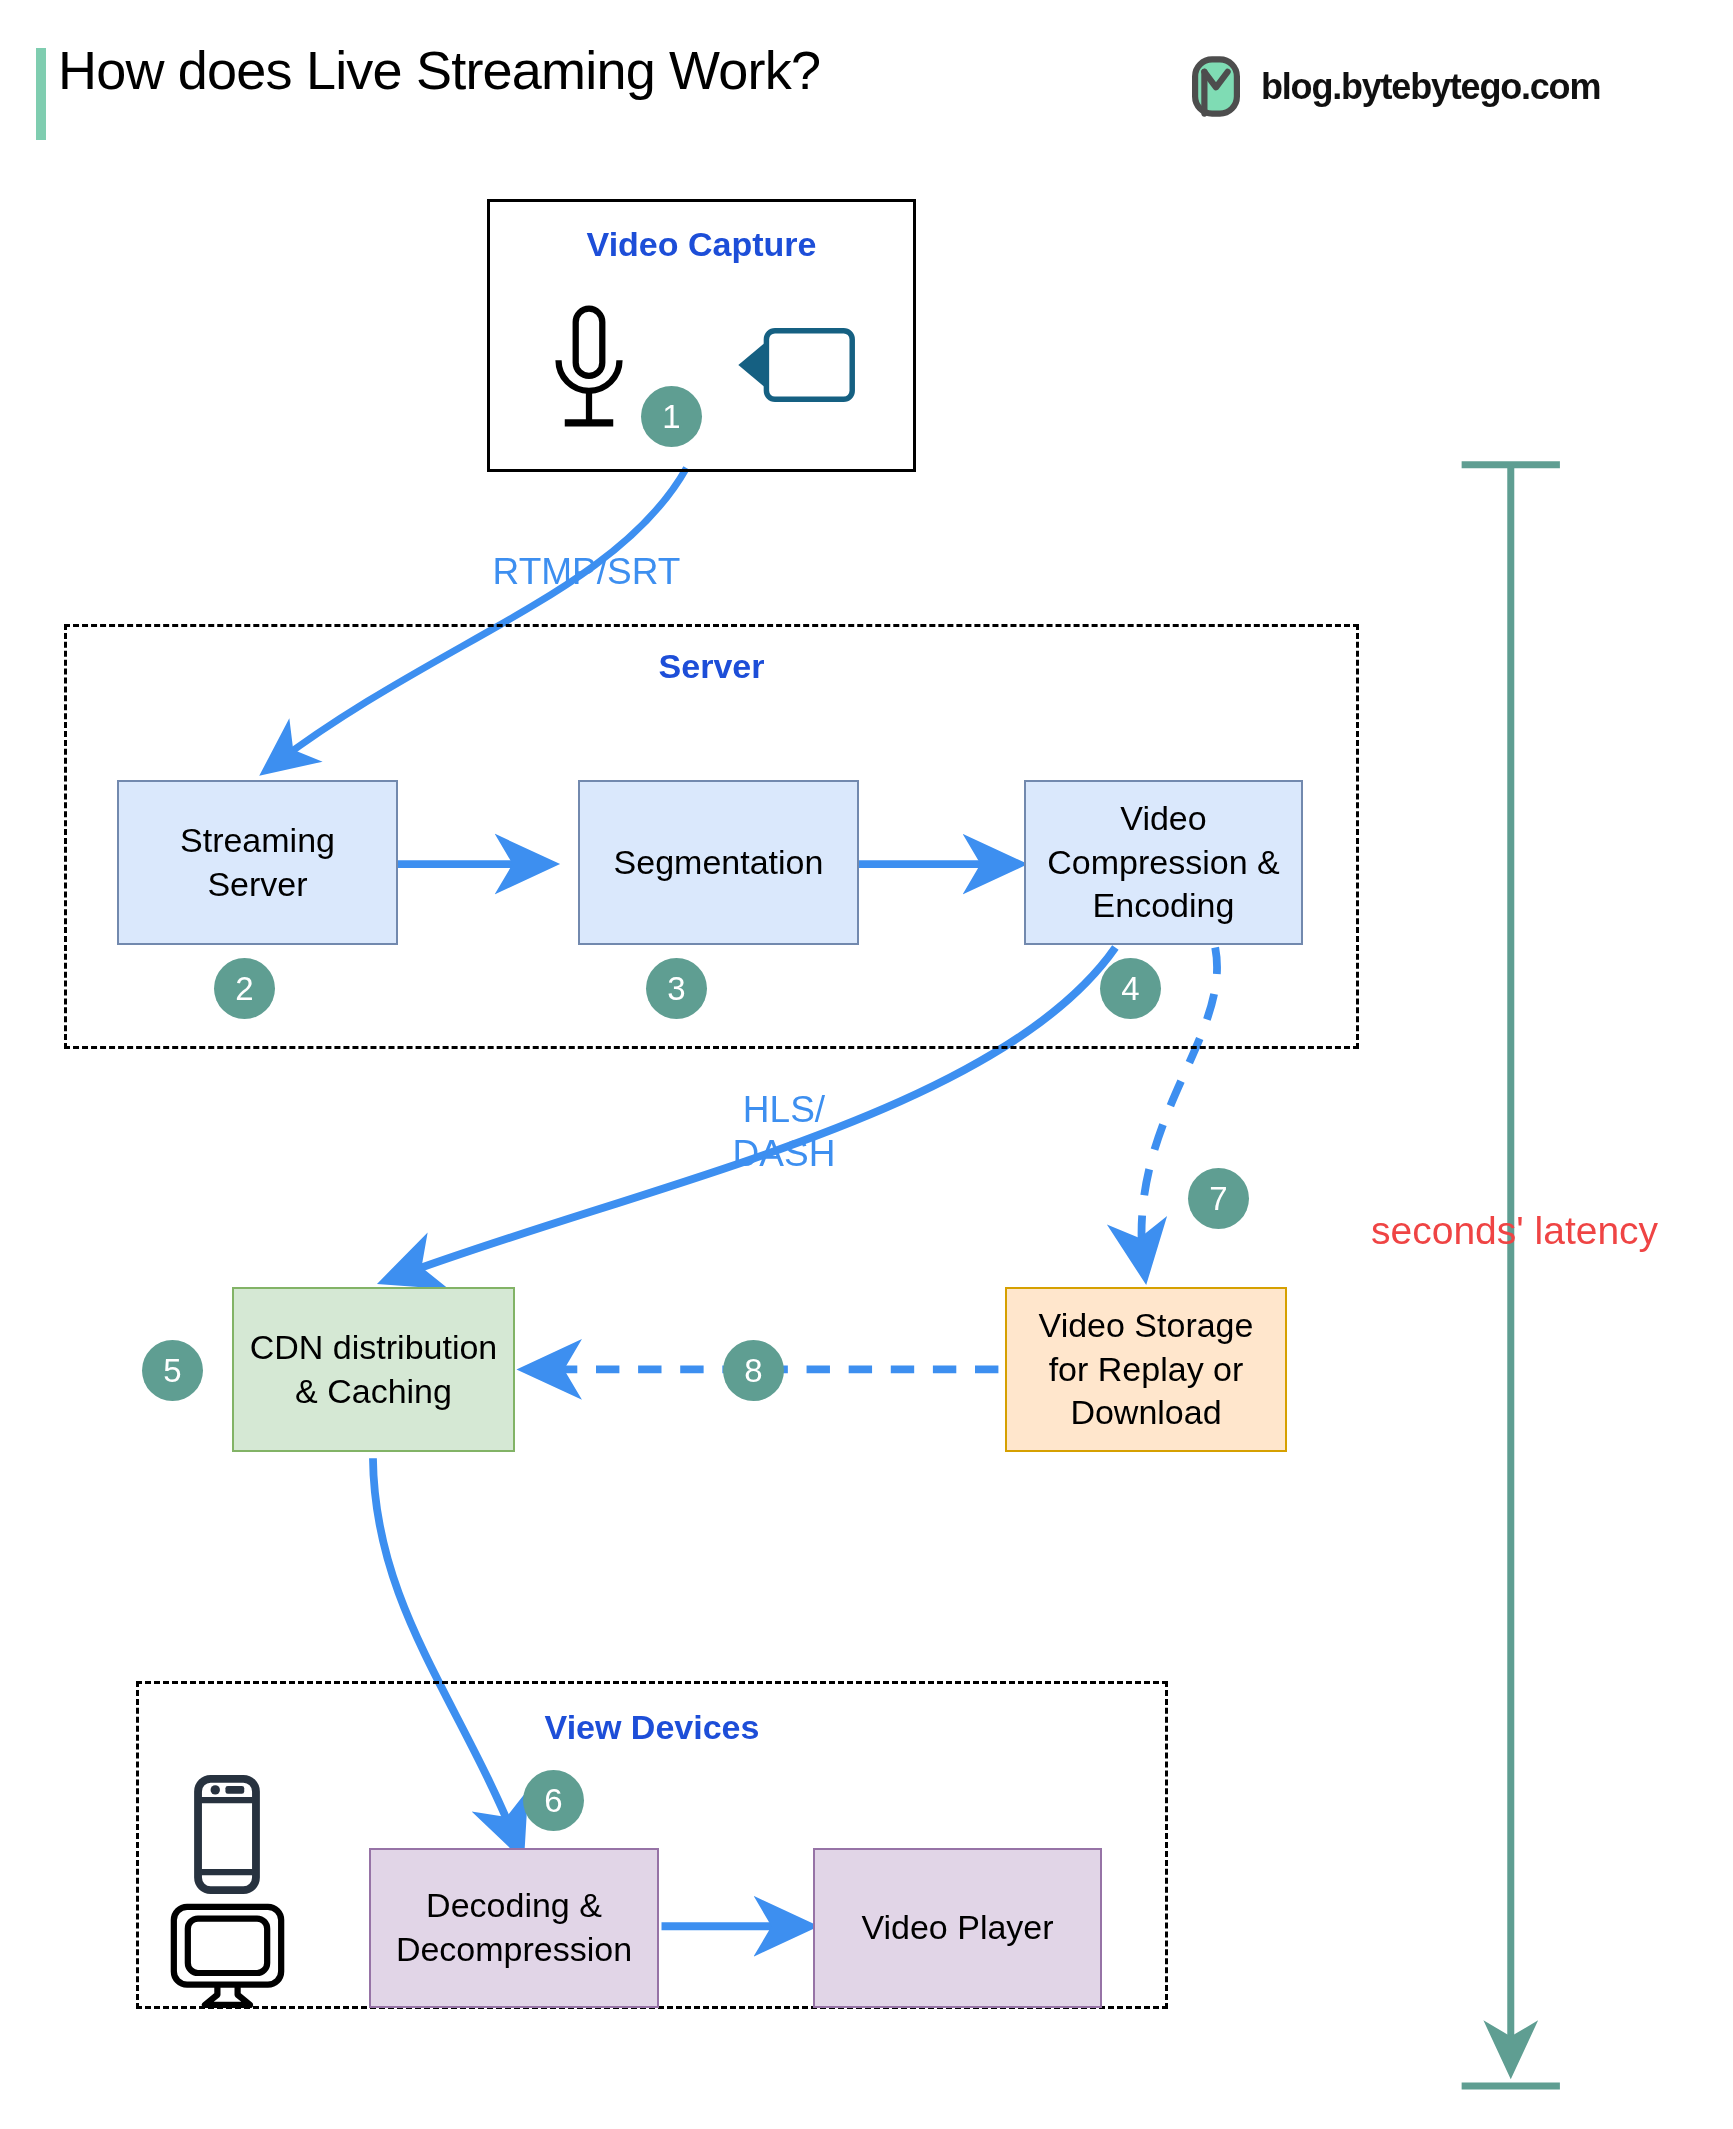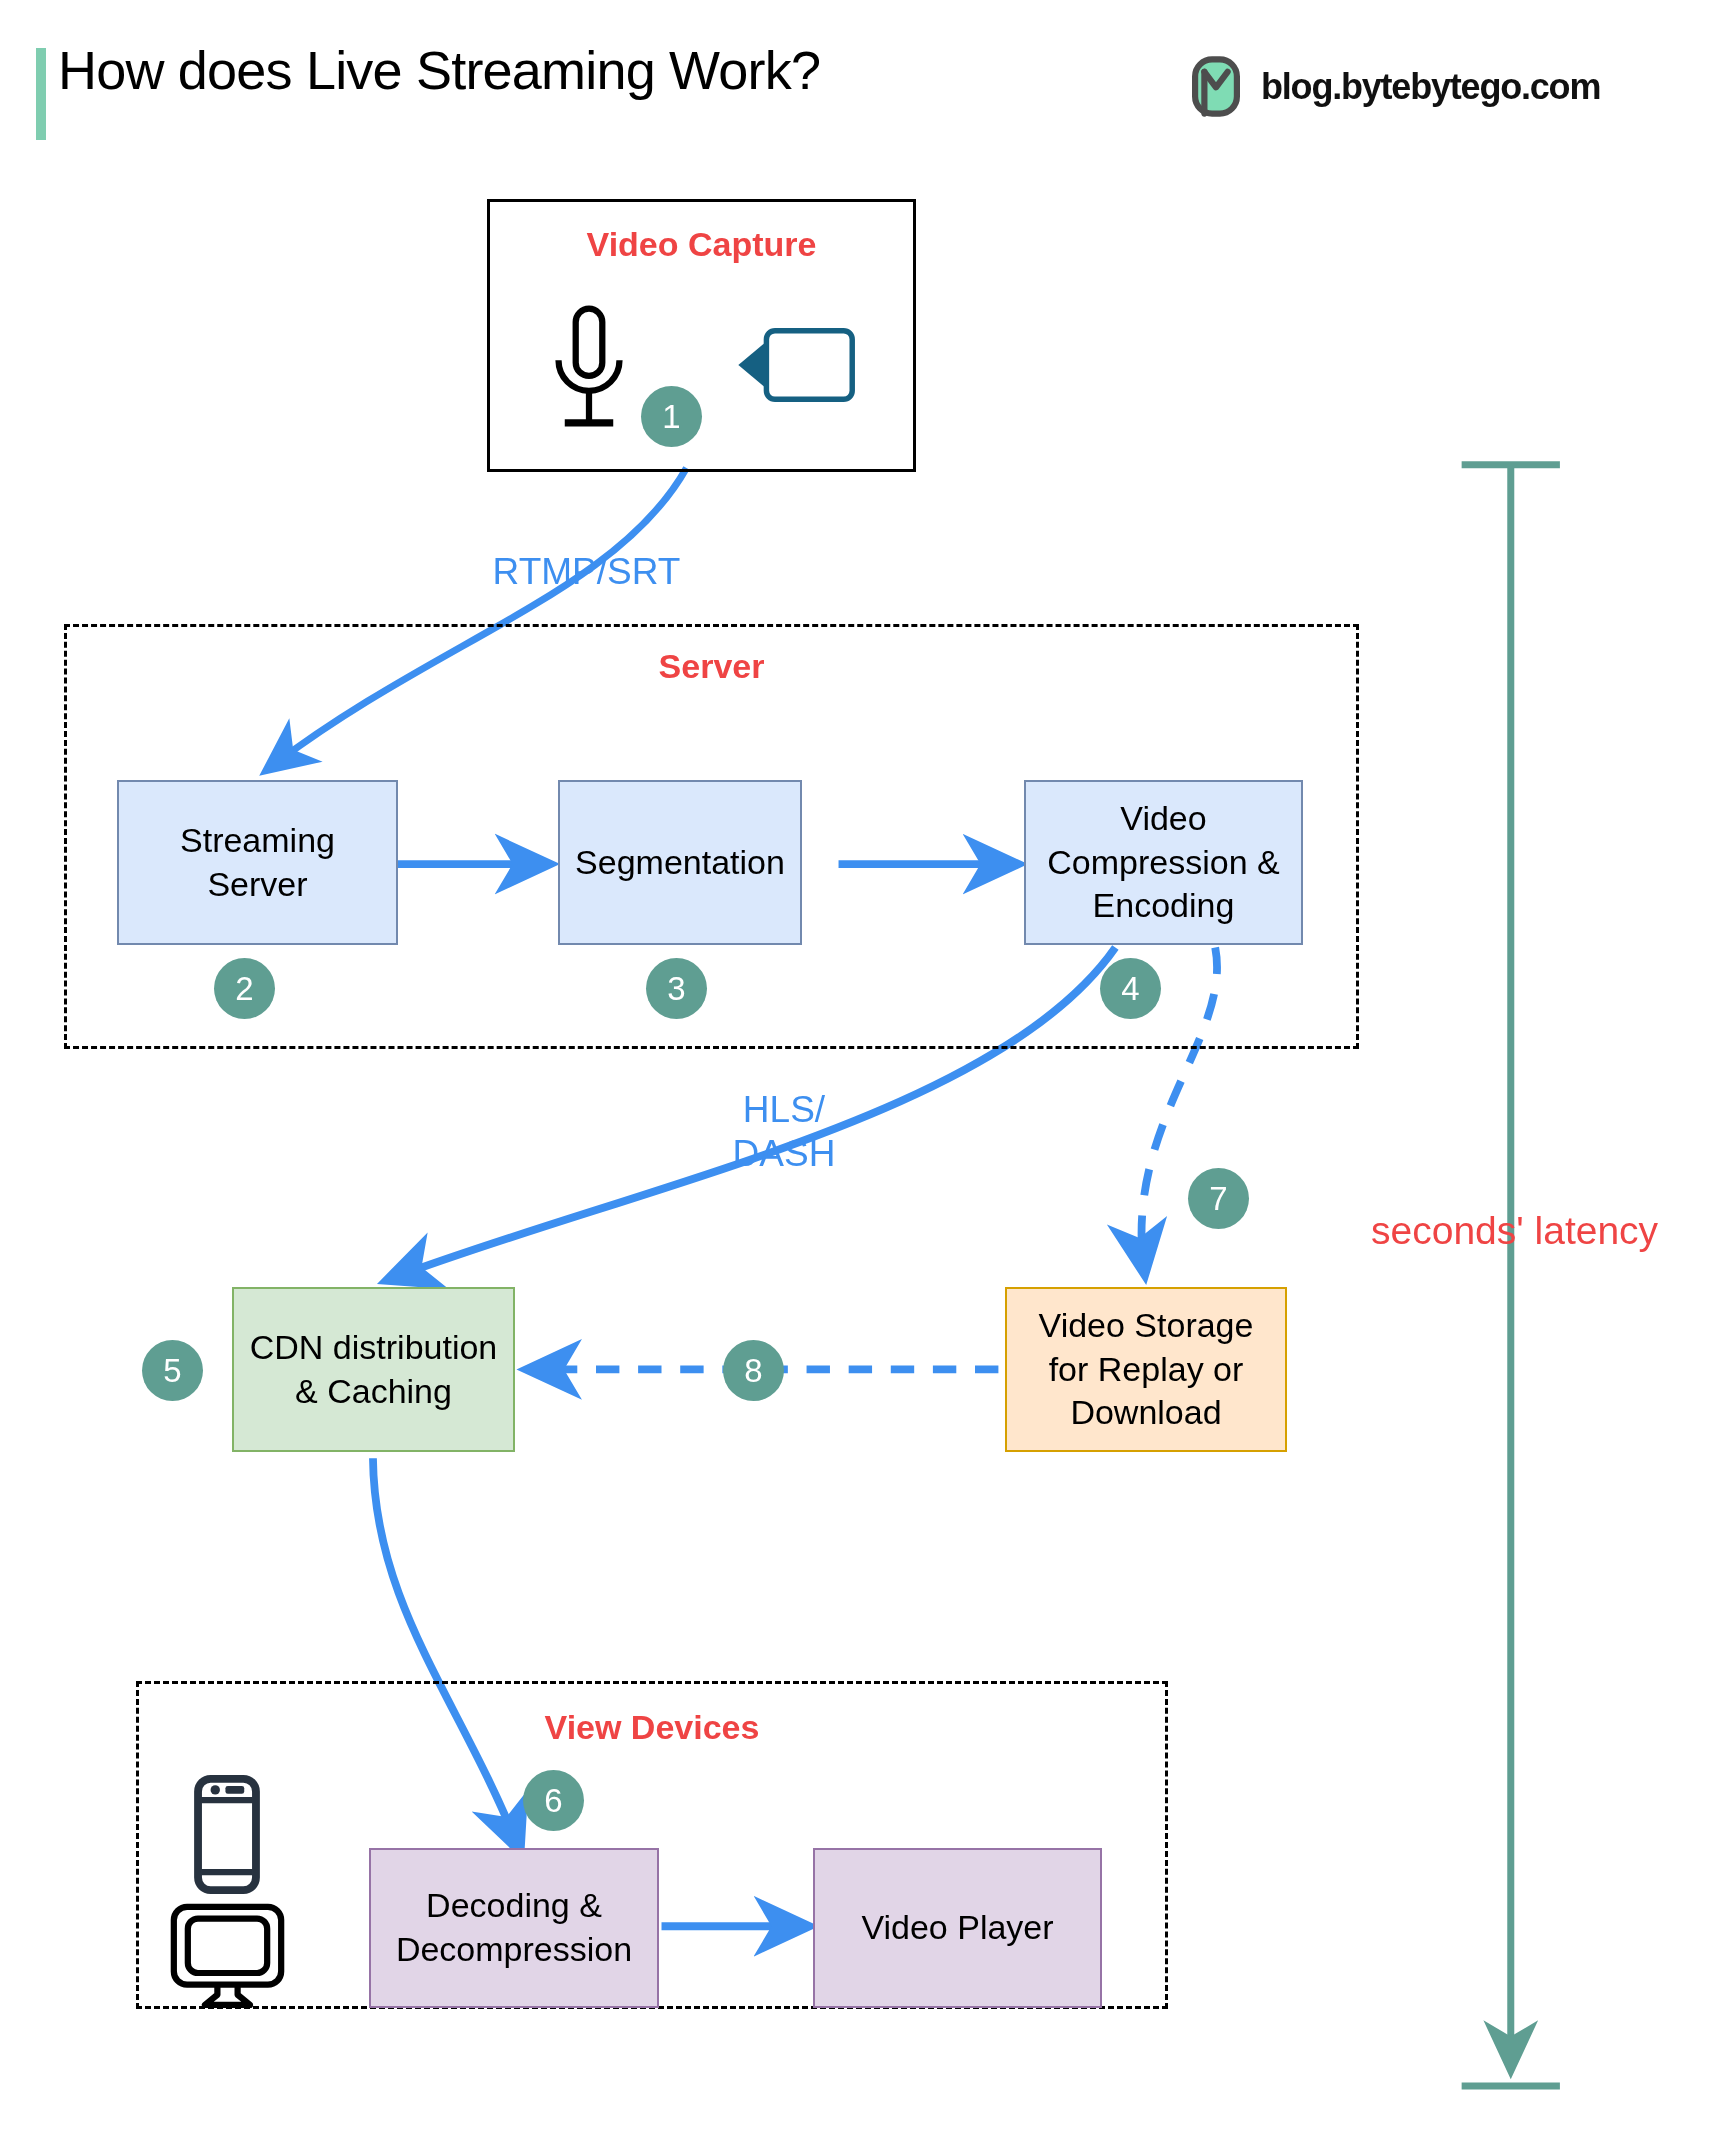--- a/index.html
+++ b/index.html
@@ -82,21 +82,21 @@
   .solid-box {
     position: absolute;
     box-sizing: border-box;
     border: 3.1px solid #000000;
     background: transparent;
   }
   .group-title {
     position: absolute;
     font-size: 34px;
     font-weight: 700;
-    color: #ef4444;
+    color: #1d4ed8;
     text-align: center;
     white-space: nowrap;
   }
 
   
   .badge {
     position: absolute;
     width: 61px; height: 61px;
     border-radius: 50%;
     background: #5f9e92;
@@ -204,21 +204,21 @@
 
   <div class="edge-label" style="left:446px; top:550px; width:281px;">RTMP/SRT</div>
 
   <div class="group-box" style="left:64px; top:624px; width:1295px; height:425px;"></div>
   <div class="group-title" style="left:64px; top:647px; width:1295px;">Server</div>
 
   <div class="node blue" style="left:117px; top:780px; width:281px; height:165px;">Streaming
 Server</div>
   <div class="badge" style="left:214px; top:958px;">2</div>
 
-  <div class="node blue" style="left:558px; top:780px; width:244px; height:165px;">Segmentation</div>
+  <div class="node blue" style="left:578px; top:780px; width:281px; height:165px;">Segmentation</div>
   <div class="badge" style="left:646px; top:958px;">3</div>
 
   <div class="node blue" style="left:1024px; top:780px; width:279px; height:165px;">Video
 Compression &amp;
 Encoding</div>
   <div class="badge" style="left:1100px; top:958px;">4</div>
 
   <div class="edge-label" style="left:671px; top:1088px; width:226px;">HLS/
 DASH</div>
 

